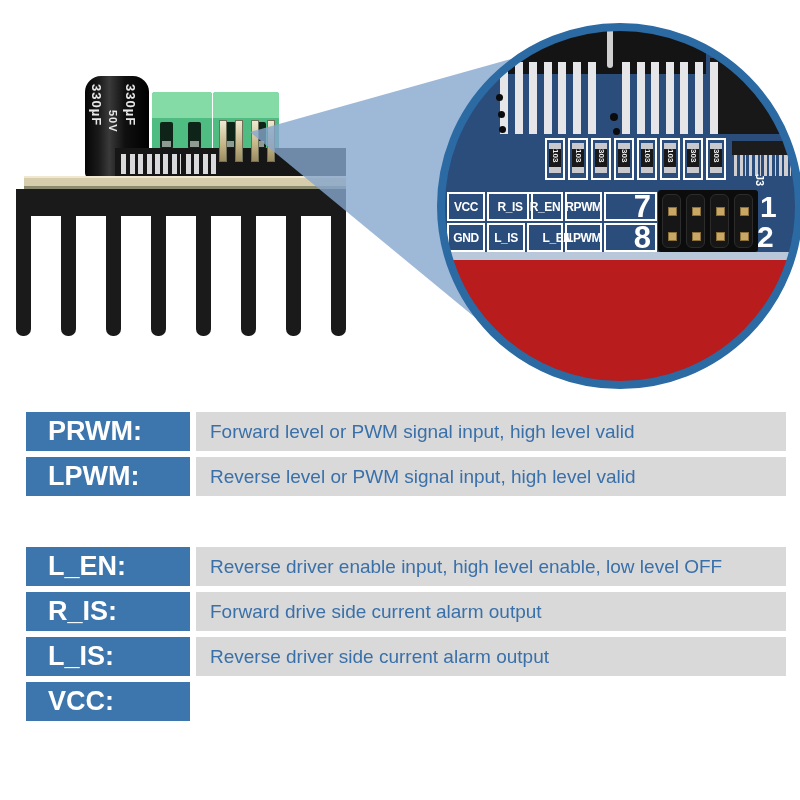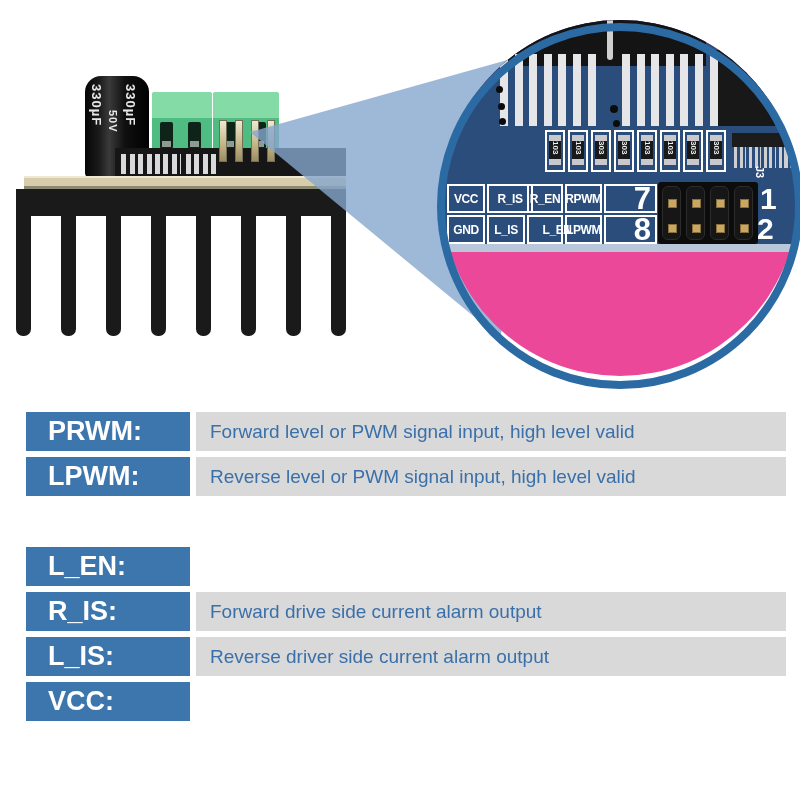--- a/index.html
+++ b/index.html
@@ -22,21 +22,21 @@
   .goldpin{top:120px;width:6px;height:40px;background:linear-gradient(180deg,#efe9d2,#c4b486 60%,#9a8c60);border:1px solid #6f6f5a;}
   .pcbstrip{left:24px;top:176px;width:322px;height:13px;background:#d7ccab;
        box-shadow:inset 0 2px 0 #efe7cf, inset 0 -3px 0 #8a8a70;}
   .dpin{top:189px;width:8px;height:15px;background:linear-gradient(180deg,#e6e6e8,#b9b9bd);
        border:1px solid #606060;clip-path:polygon(0 0,100% 0,76% 100%,24% 100%);}
   .hsbar{left:16px;top:189px;width:330px;height:27px;background:#1a1a1a;}
   .tooth{top:213px;width:15px;height:123px;background:#1a1a1a;border-radius:0 0 7px 7px;}
 
   
   .wedge{left:0;top:0;pointer-events:none;}
-  .circle{left:442px;top:20px;width:356px;height:356px;border-radius:50%;overflow:hidden;background:#ec4899;}
+  .circle{left:442px;top:28px;width:356px;height:356px;border-radius:50%;overflow:hidden;background:#b91c1c;}
   .ring{left:437px;top:23px;width:366px;height:366px;border-radius:50%;border:8px solid #2b6aa3;box-sizing:border-box;}
   .pcb{left:0;top:0;width:356px;height:224px;background:#2b4d7c;}
   .band{left:0;top:224px;width:356px;height:8px;background:#b8c8da;}
   .chips{left:48px;top:-6px;width:216px;height:52px;background:#141414;}
   .rblock{left:268px;top:30px;width:88px;height:76px;background:#181818;}
   .screwslot{left:165px;top:-2px;width:6px;height:42px;background:#cfcfcf;border-radius:3px;}
   .legs{top:34px;height:72px;background:repeating-linear-gradient(90deg,#e6e6e9 0 8px,rgba(0,0,0,0) 8px 14.6px);}
   .dot{border-radius:50%;background:#0b0b0b;}
   .res{top:110px;width:20px;height:42px;border:2px solid #fff;box-sizing:border-box;background:transparent;}
   .res .body{position:absolute;left:2px;top:3px;width:12px;height:30px;background:#191919;
@@ -225,20 +225,21 @@
       <div class="pdesc">Forward level or PWM signal input, high level valid</div>
     </div>
     <div class="prow">
       <div class="plabel">LPWM:</div>
       <div class="pdesc">Reverse level or PWM signal input, high level valid</div>
     </div>
     <div class="prow">
     </div>
     <div class="prow">
       <div class="plabel">L_EN:</div>
+      <div class="pdesc">Reverse driver enable input, high level enable, low level OFF</div>
     </div>
     <div class="prow">
       <div class="plabel">R_IS:</div>
       <div class="pdesc">Forward drive side current alarm output</div>
     </div>
     <div class="prow">
       <div class="plabel">L_IS:</div>
       <div class="pdesc">Reverse driver side current alarm output</div>
     </div>
     <div class="prow">

